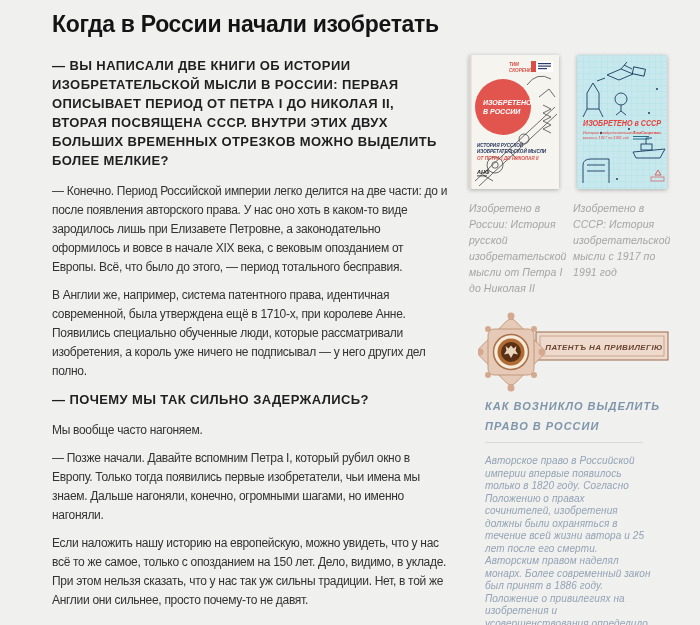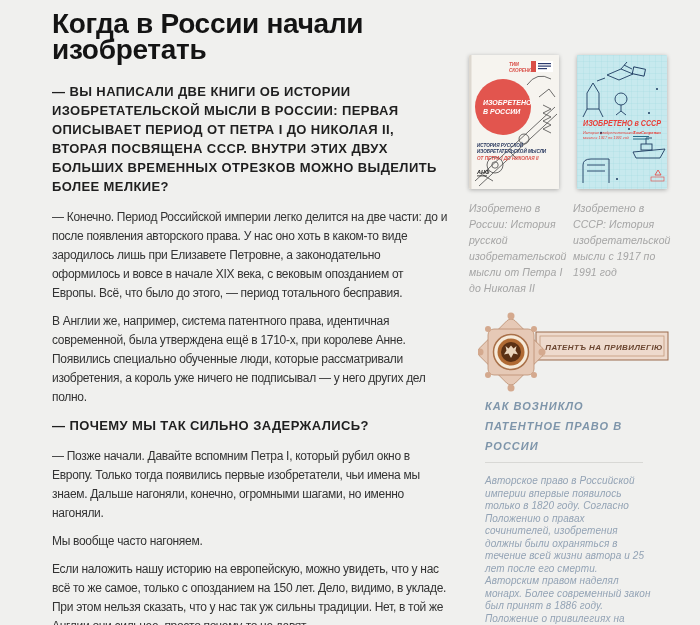--- a/index.html
+++ b/index.html
@@ -5,21 +5,21 @@
   html,body{margin:0;padding:0;}
   body{
     width:700px;height:625px;position:relative;overflow:hidden;
     background:#f0f0ee;
     font-family:"Liberation Sans", sans-serif;
     -webkit-font-smoothing:antialiased;
   }
   
   .article{position:absolute;left:52px;top:11px;width:398px;}
   .article h1{
-    margin:0 0 19px;font-size:28px;line-height:26px;font-weight:bold;
+    margin:0 0 19px;font-size:23px;line-height:26px;font-weight:bold;
     color:#141414;letter-spacing:-0.3px;
   }
   .q{
     margin:0 0 12px;font-size:13px;line-height:19px;font-weight:bold;
     color:#1f1f1f;letter-spacing:0.4px;
   }
   .article p.body{
     margin:0 0 9px;font-size:12px;line-height:19px;color:#333;
     letter-spacing:-0.3px;
   }
@@ -51,22 +51,22 @@
 </style>
 </head>
 <body>
 
 <div class="article">
   <h1>Когда в России начали изобретать</h1>
   <div class="q">— ВЫ НАПИСАЛИ ДВЕ КНИГИ ОБ ИСТОРИИ ИЗОБРЕТАТЕЛЬСКОЙ МЫСЛИ В РОССИИ: ПЕРВАЯ ОПИСЫВАЕТ ПЕРИОД ОТ ПЕТРА I ДО НИКОЛАЯ II, ВТОРАЯ ПОСВЯЩЕНА СССР. ВНУТРИ ЭТИХ ДВУХ БОЛЬШИХ ВРЕМЕННЫХ ОТРЕЗКОВ МОЖНО ВЫДЕЛИТЬ БОЛЕЕ МЕЛКИЕ?</div>
   <p class="body">— Конечно. Период Российской империи легко делится на две части: до и после появления авторского права. У нас оно хоть в каком-то виде зародилось лишь при Елизавете Петровне, а законодательно оформилось и вовсе в начале XIX века, с вековым опозданием от Европы. Всё, что было до этого, — период тотального бесправия.</p>
   <p class="body">В Англии же, например, система патентного права, идентичная современной, была утверждена ещё в 1710-х, при королеве Анне. Появились специально обученные люди, которые рассматривали изобретения, а король уже ничего не подписывал — у него других дел полно.</p>
   <div class="q">— ПОЧЕМУ МЫ ТАК СИЛЬНО ЗАДЕРЖАЛИСЬ?</div>
+  <p class="body">Мы вообще часто нагоняем.</p>
   <p class="body">— Позже начали. Давайте вспомним Петра I, который рубил окно в Европу. Только тогда появились первые изобретатели, чьи имена мы знаем. Дальше нагоняли, конечно, огромными шагами, но именно нагоняли.</p>
-  <p class="body">Мы вообще часто нагоняем.</p>
   <p class="body">Если наложить нашу историю на европейскую, можно увидеть, что у нас всё то же самое, только с опозданием на 150 лет. Дело, видимо, в укладе. При этом нельзя сказать, что у нас так уж сильны традиции. Нет, в той же Англии они сильнее, просто почему-то не давят.</p>
 </div>
 
 <div class="sidebar">
 
   <div class="books">
 
     <div class="cover">
       <svg viewBox="0 0 90 134" width="90" height="134">
         <rect width="90" height="134" fill="#f6f4ef"></rect>
@@ -181,18 +181,18 @@
         </g>
         <circle r="17.5" fill="#f6ead9" stroke="#a9714a" stroke-width="1.5"></circle>
         <circle r="13.5" fill="#b06a33"></circle>
         <circle r="10" fill="#5a3014"></circle>
         <path d="M0,-6.5 l2.5,3 3,-2.5 -1,4.5 2.5,4 -4.5,-1 -2.5,4.5 -2.5,-4.5 -4.5,1 2.5,-4 -1,-4.5 3,2.5 z" fill="#ead5bd"></path>
       </g>
     </svg>
   </div>
 
   <div class="info">
-    <div class="info-heading">КАК ВОЗНИКЛО ПАТЕНТНОЕ ПРАВО В РОССИИ</div>
+    <div class="info-heading">КАК ВОЗНИКЛО ВЫДЕЛИТЬ ПРАВО В РОССИИ</div>
     <div class="info-divider"></div>
     <div class="info-text">Авторское право в Российской империи впервые появилось только в 1820 году. Согласно Положению о правах сочинителей, изобретения должны были охраняться в течение всей жизни автора и 25 лет после его смерти. Авторским правом наделял монарх. Более современный закон был принят в 1886 году. Положение о привилегиях на изобретения и усовершенствования определило правила рассмотрения заявок, сроки выдачи патентов, принципы их передачи или продажи, а также</div>
   </div>
 
 </div>
 
 </body></html>

